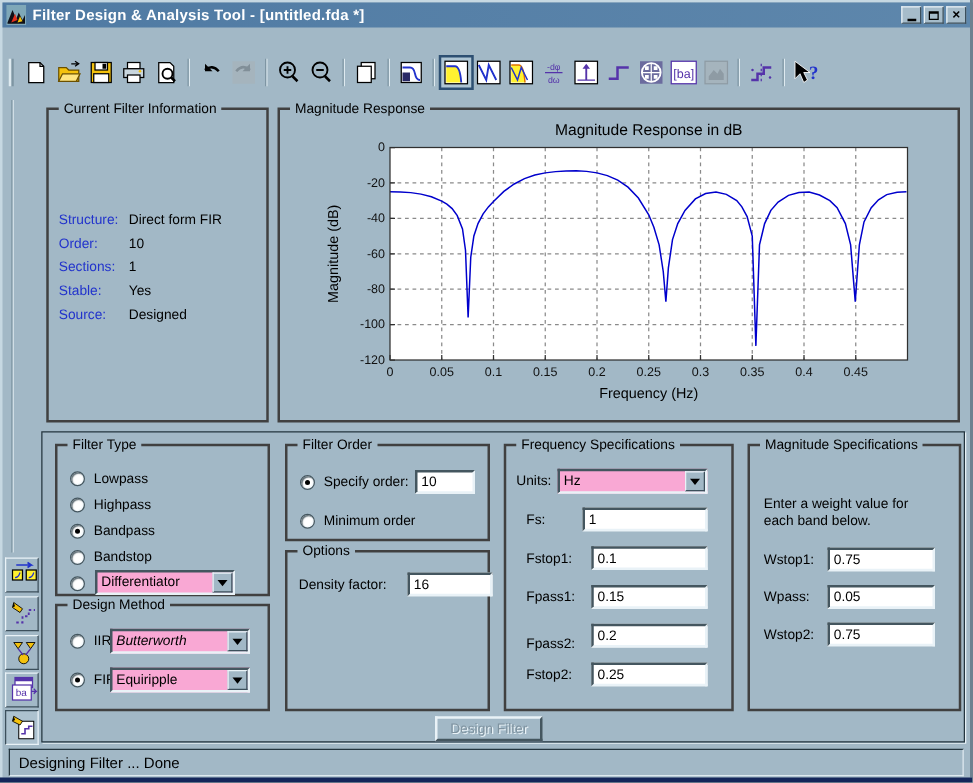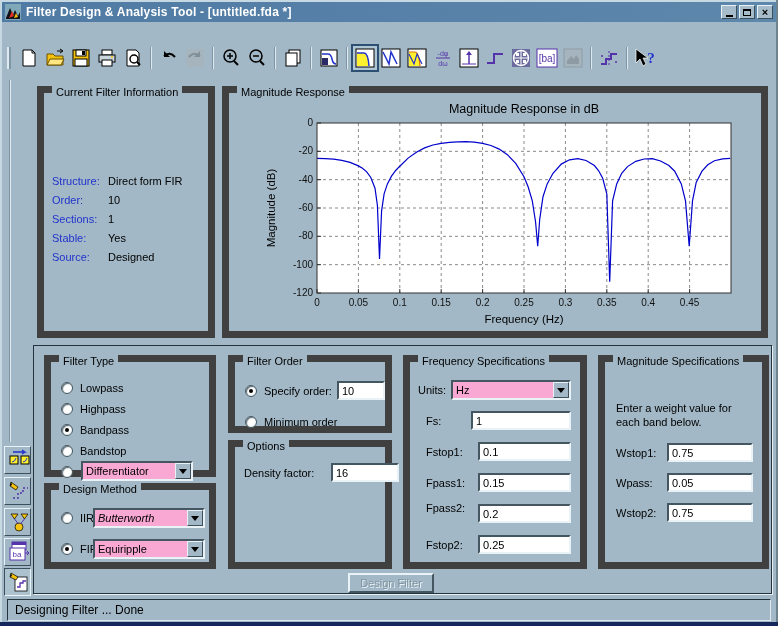--- a/index.html
+++ b/index.html
@@ -34,21 +34,21 @@
   .sep { width:2px; height:22px; border-left:1px solid #7E95A3; border-right:1px solid #DEEAF0; margin:0 4px; }
 
   .main { position:absolute; left:2px; top:72px; width:774px; height:526px; }
 
   .side-groove { position:absolute; left:7px; top:8px; width:2px; height:362px;
     border-left:1px solid #7E95A3; border-right:1px solid #DFEAF0; }
   .sbtn { position:absolute; left:2px; width:27px; height:28px; background:#A2B8C6; border:1px solid;
     border-color:#E9F2F7 #3C4F5B #3C4F5B #E9F2F7; display:flex; align-items:center; justify-content:flex-end; }
   .sbtn.pressed { border-color:#3C4F5B #E9F2F7 #E9F2F7 #3C4F5B; background:#ADC2CF; }
 
-  .groupbox { position:absolute; border:7px solid #404040; }
+  .groupbox { position:absolute; border:2px solid #404040; }
   .gb-title { position:absolute; top:-7px; left:8px; background:#A2B8C6; padding:0 4px; font-size:11px; color:#000; white-space:nowrap; }
 
   .blue-label { color:#2233CC; font-size:11px; }
   .val { color:#000; font-size:11px; }
   .lbl { color:#000; font-size:11px; white-space:nowrap; }
 
   .info-row { position:absolute; left:8px; width:165px; display:flex; }
   .info-row .blue-label { width:56px; }
 
   .bottom-panel { position:absolute; left:31px; top:273px; width:739px; height:249px;
@@ -504,21 +504,21 @@
           <span class="dd-btn">
               <span class="dd-arrow"></span>
             </span>
         </div>
         <span class="lbl" style="position:absolute; left:16px; top:53px;">Fs:</span>
         <input class="txt" style="position: absolute; left: 61px; top: 49px; width: 100px; height: 19px;" value="1">
         <span class="lbl" style="position:absolute; left:16px; top:84px;">Fstop1:</span>
         <input class="txt" style="position: absolute; left: 68px; top: 80px; width: 93px; height: 19px;" value="0.1">
         <span class="lbl" style="position:absolute; left:16px; top:115px;">Fpass1:</span>
         <input class="txt" style="position: absolute; left: 68px; top: 111px; width: 93px; height: 19px;" value="0.15">
-        <span class="lbl" style="position:absolute; left:16px; top:140px;">Fpass2:</span>
+        <span class="lbl" style="position:absolute; left:16px; top:152px;">Fpass2:</span>
         <input class="txt" style="position: absolute; left: 68px; top: 142px; width: 93px; height: 19px;" value="0.2">
         <span class="lbl" style="position:absolute; left:16px; top:177px;">Fstop2:</span>
         <input class="txt" style="position: absolute; left: 68px; top: 173px; width: 93px; height: 19px;" value="0.25">
       </div>
 
       <div class="groupbox" style="left:564px; top:9px; width:171px; height:214px;">
         <span class="gb-title">Magnitude Specifications</span>
         <div class="note" style="left:11px; top:39px;">
           <div>Enter a weight value for</div>
           <div>each band below.</div>

